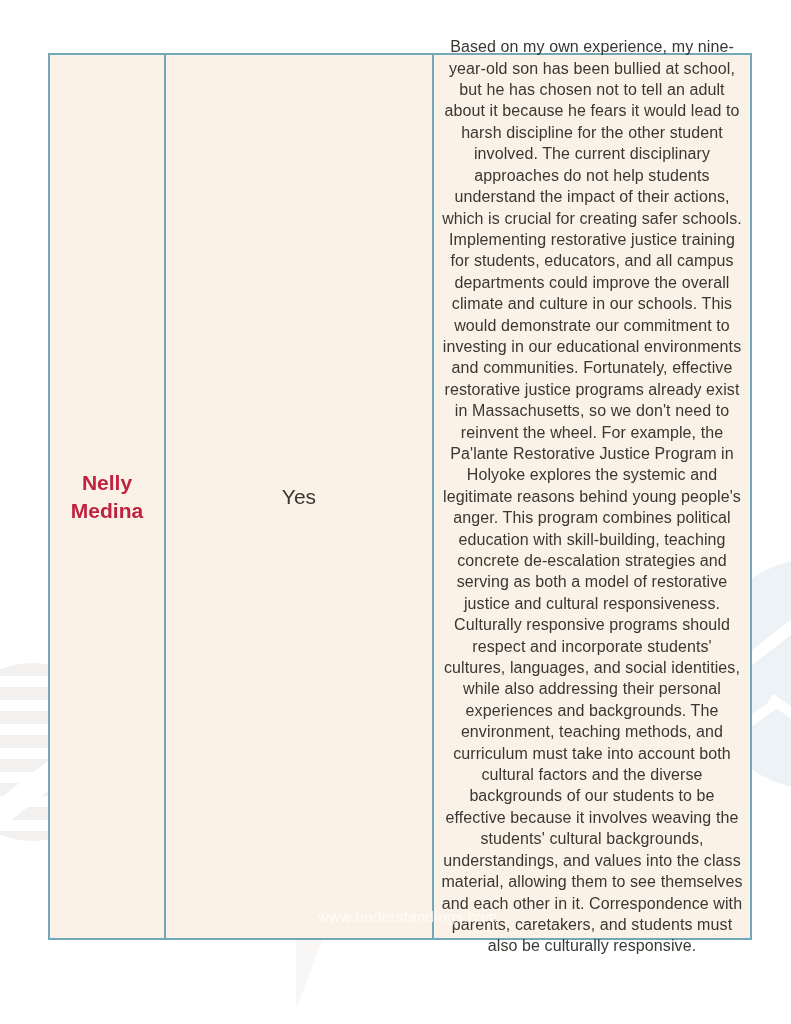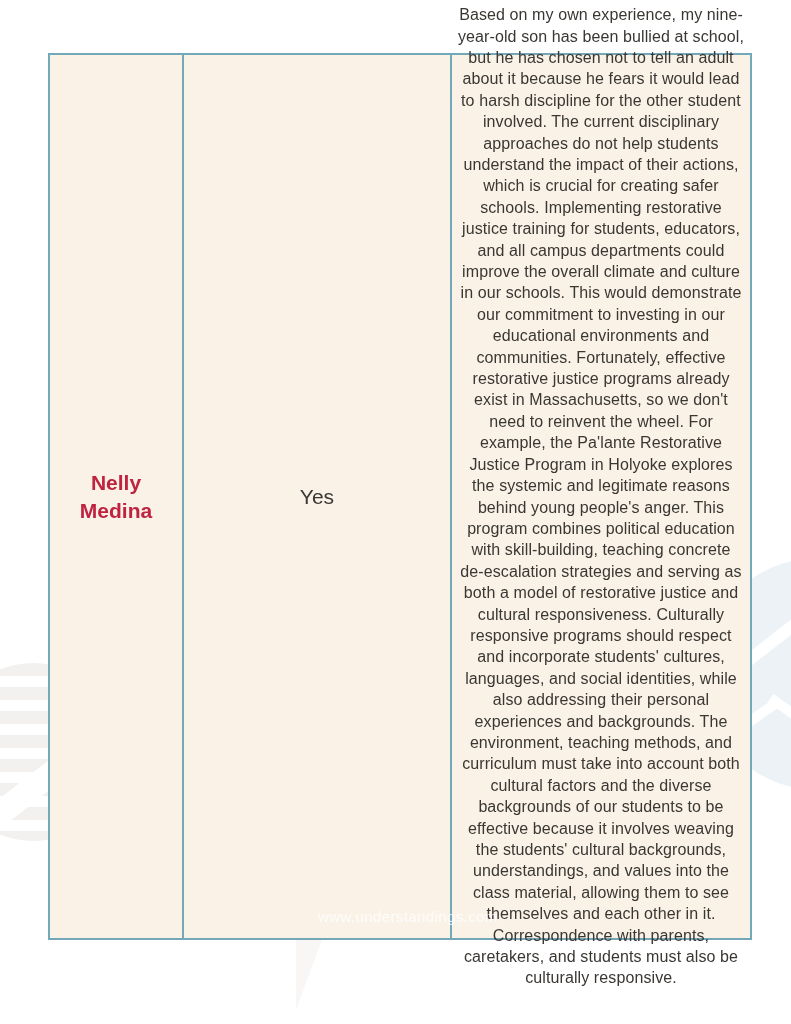--- a/index.html
+++ b/index.html
@@ -75,21 +75,21 @@
     position: absolute;
     left: 48px; top: 53px;
     width: 704px; height: 887px;
     border: 2px solid #73a8b9;
     background: #faf2e7;
     display: flex;
     z-index: 2;
   }
   .col { height: 100%; }
   .col-name {
-    width: 132px;
+    width: 114px;
     display: flex;
     align-items: center;
     justify-content: flex-start;
     padding: 4px;
   }
   .col-response {
     width: 270px;
     border-left: 2px solid #73a8b9;
     border-right: 2px solid #73a8b9;
     display: flex;

